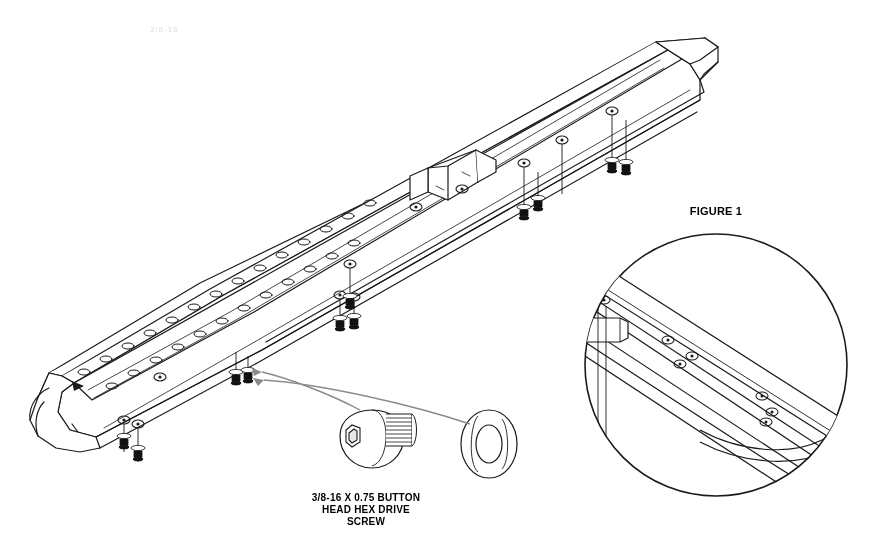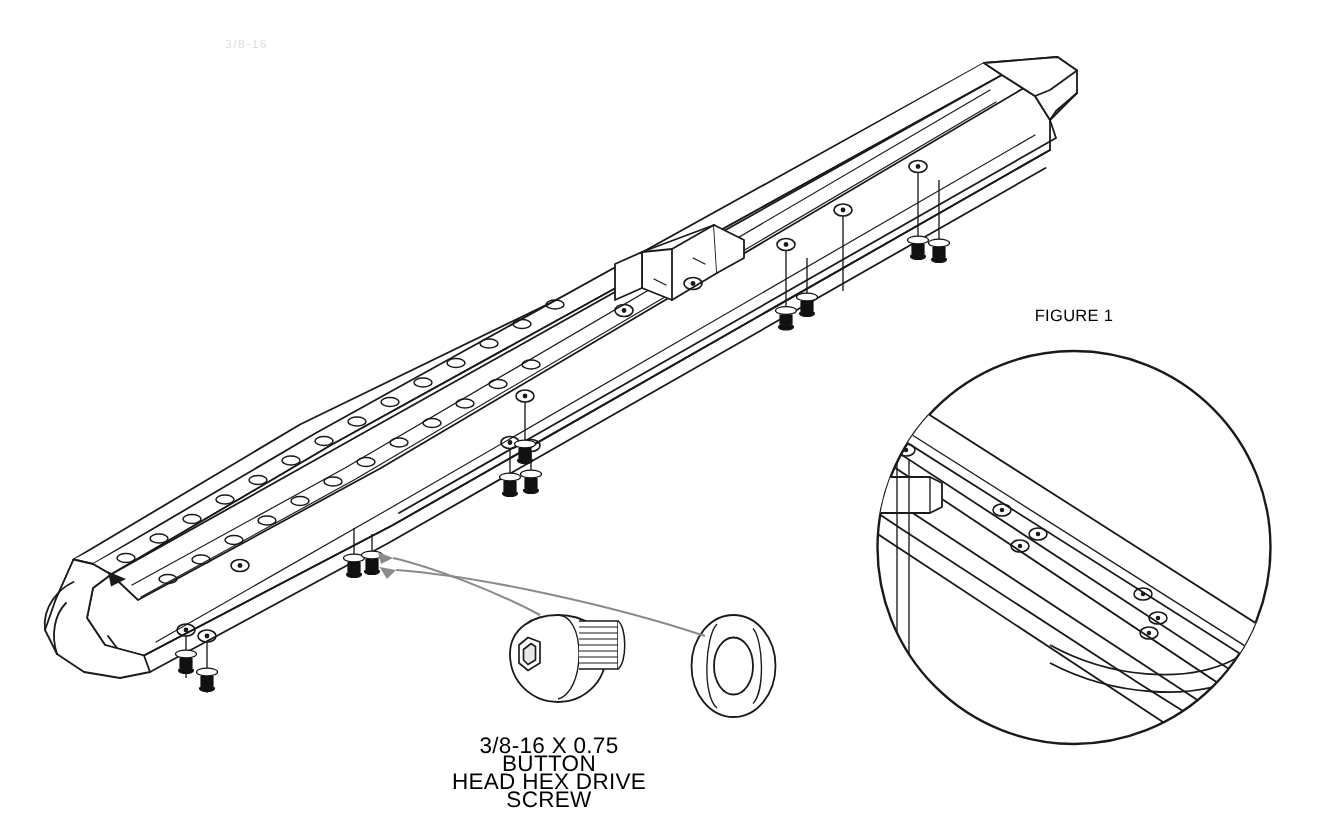--- a/index.html
+++ b/index.html
@@ -22,37 +22,37 @@
     height: 551px;
   }
   svg.layer {
     position: absolute;
     left: 0; top: 0;
     width: 888px;
     height: 551px;
   }
   .lbl {
     position: absolute;
-    font-weight: normal;
+    font-weight: bold;
     letter-spacing: 0.2px;
     text-align: center;
     line-height: 12px;
     white-space: pre-line;
   }
   #figure-label {
     left: 656px;
     top: 205px;
     width: 120px;
     font-size: 11px;
   }
   #screw-label {
     left: 292px;
     top: 492px;
     width: 148px;
-    font-size: 15px;
+    font-size: 10px;
   }
   #washer-label {
     left: 442px;
     top: 492px;
     width: 120px;
     font-size: 10px;
   }
   #faint-mark {
     position: absolute;
     left: 150px;

